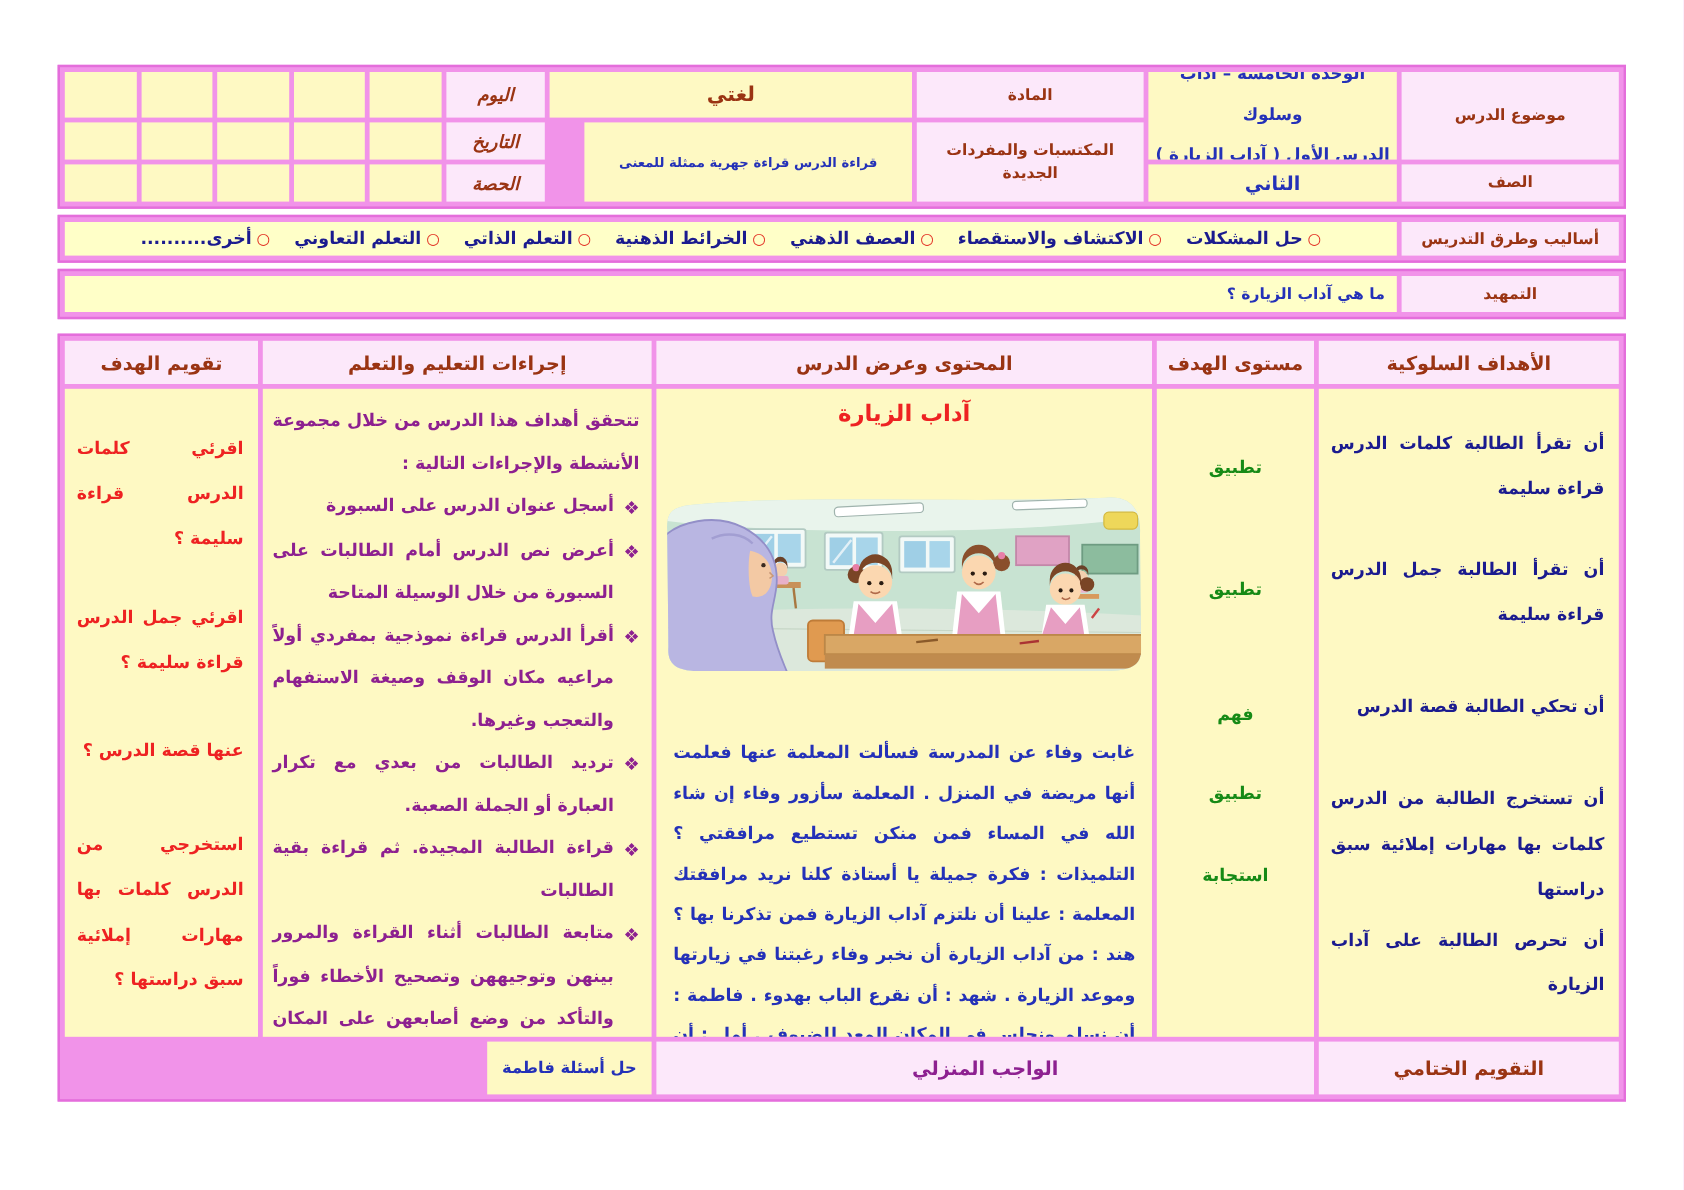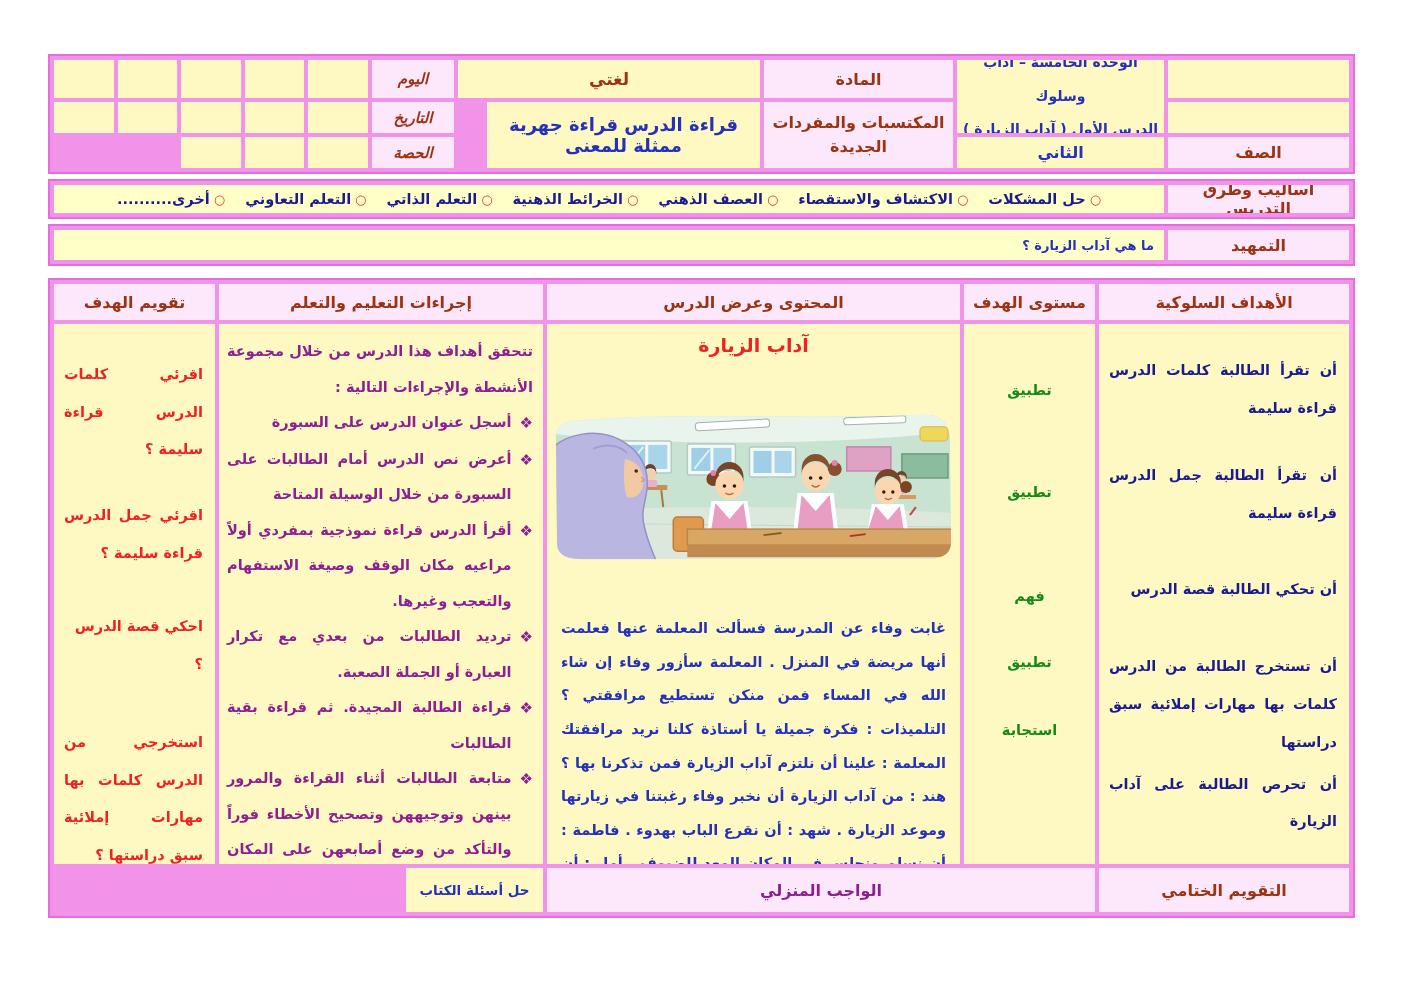--- a/index.html
+++ b/index.html
@@ -29,42 +29,42 @@
     padding:4px;
     display:grid;
     gap:4px;
   }
   .cell{
     background:#fef9c3;
     display:flex;align-items:center;justify-content:center;
     text-align:center;
     overflow:hidden;
   }
-  .hdr{background:var(--hdr-bg);color:var(--maroon);font-size:16px;}
+  .hdr{background:var(--hdr-bg);color:var(--maroon);font-size:13px;}
   .yellowcell{background:var(--yellow);}
   
   .top-table{
     grid-template-columns:181px 207px 189px 302px 82px repeat(5,1fr);
     grid-template-rows:38px 31px 31px;
   }
   .c1r12{grid-column:1;grid-row:1 / span 2;}
   .c1r3{grid-column:1;grid-row:3;}
   .c2r12{grid-column:2;grid-row:1 / span 2;}
   .c2r3{grid-column:2;grid-row:3;}
   .c3r1{grid-column:3;grid-row:1;}
   .c3r23{grid-column:3;grid-row:2 / span 2;padding:0 6px;line-height:1.5;}
   .c4r1{grid-column:4;grid-row:1;}
   .c4r23{grid-column:4;grid-row:2 / span 2;}
   .c5r1{grid-column:5;grid-row:1;}
   .c5r2{grid-column:5;grid-row:2;}
   .c5r3{grid-column:5;grid-row:3;}
   .topic-value{color:var(--blue);font-size:14px;line-height:2.4;}
   .grade-value{color:var(--blue);font-size:16px;}
   .subject-value{color:var(--maroon);font-size:17px;}
-  .acq-value{color:var(--blue);font-size:18px;margin-left:29px;}
+  .acq-value{color:var(--blue);font-size:11px;margin-left:29px;}
   .day-hdr{font-size:15px;font-style:italic;}
   
   .row-block{grid-template-columns:181px 1fr;margin-top:5px;}
   .methods-row{grid-template-rows:28px;}
   .intro-row{grid-template-rows:30px;}
   .methods-content{gap:0 20px;flex-wrap:nowrap;color:var(--navy);font-size:14.5px;}
   .method-option{white-space:nowrap;}
   .method-option::before{content:"○";color:#e33326;margin-left:4px;font-size:13px;}
   .intro-content{justify-content:flex-start;color:var(--blue);font-size:13px;padding-right:10px;}
   
@@ -118,20 +118,21 @@
   .footer-hdr{font-size:16px;}
   .homework-hdr{color:var(--purple);}
   .footer-value{color:var(--blue);font-size:13.5px;}
 </style>
 </head>
 <body>
 
 <div class="page">
 
   <div class="tbl top-table">
+    <div class="cell hdr c1r12">موضوع الدرس</div>
     <div class="cell topic-value c2r12">
       <div>
         <div>الوحدة الخامسة – آداب وسلوك</div>
         <div>الدرس الأول ( آداب الزيارة )</div>
       </div>
     </div>
     <div class="cell hdr c1r3">الصف</div>
     <div class="cell grade-value c2r3">الثاني</div>
     <div class="cell hdr c3r1">المادة</div>
     <div class="cell hdr c3r23">المكتسبات والمفردات الجديدة</div>
@@ -320,26 +321,26 @@
             <span>قراءة الطالبة المجيدة. ثم قراءة بقية الطالبات</span>
           </div>
         <div class="proc-step">
             <span>متابعة الطالبات أثناء القراءة والمرور بينهن وتوجيههن وتصحيح الأخطاء فوراً والتأكد من وضع أصابعهن على المكان الصحيح.</span>
           </div>
       </div>
 
       <div class="cell col-body evaluation">
         <div class="eval-item">اقرئي كلمات الدرس قراءة سليمة ؟</div>
         <div class="eval-item">اقرئي جمل الدرس قراءة سليمة ؟</div>
-        <div class="eval-item">احكي قصة الدرس ؟</div>
+        <div class="eval-item">عنها قصة الدرس ؟</div>
         <div class="eval-item">استخرجي من الدرس كلمات بها مهارات إملائية سبق دراستها ؟</div>
 
       </div>
     </div>
 
     <div class="tbl footer-table">
       <div class="cell hdr footer-hdr">التقويم الختامي</div>
       <div class="cell hdr footer-hdr homework-hdr">الواجب المنزلي</div>
-      <div class="cell footer-value">حل أسئلة الكتاب</div>
+      <div class="cell footer-value">حل أسئلة فاطمة</div>
     </div>
   </div>
 
 </div>
 
 </body></html>

